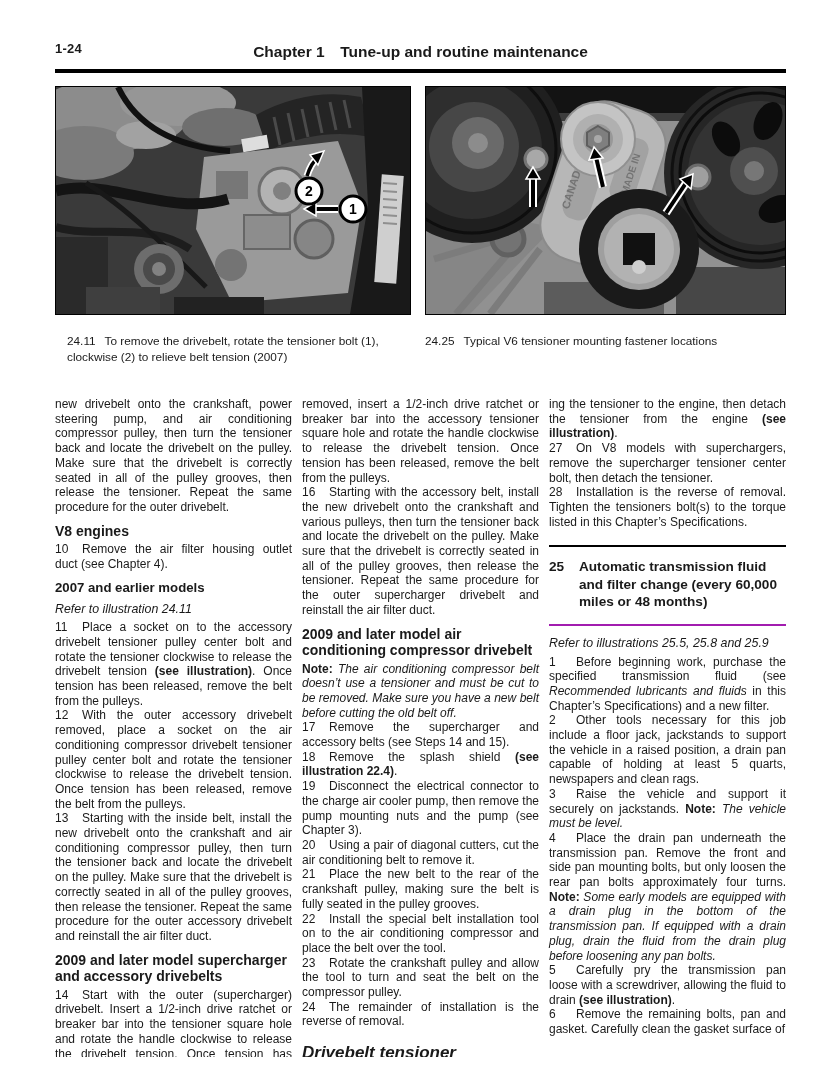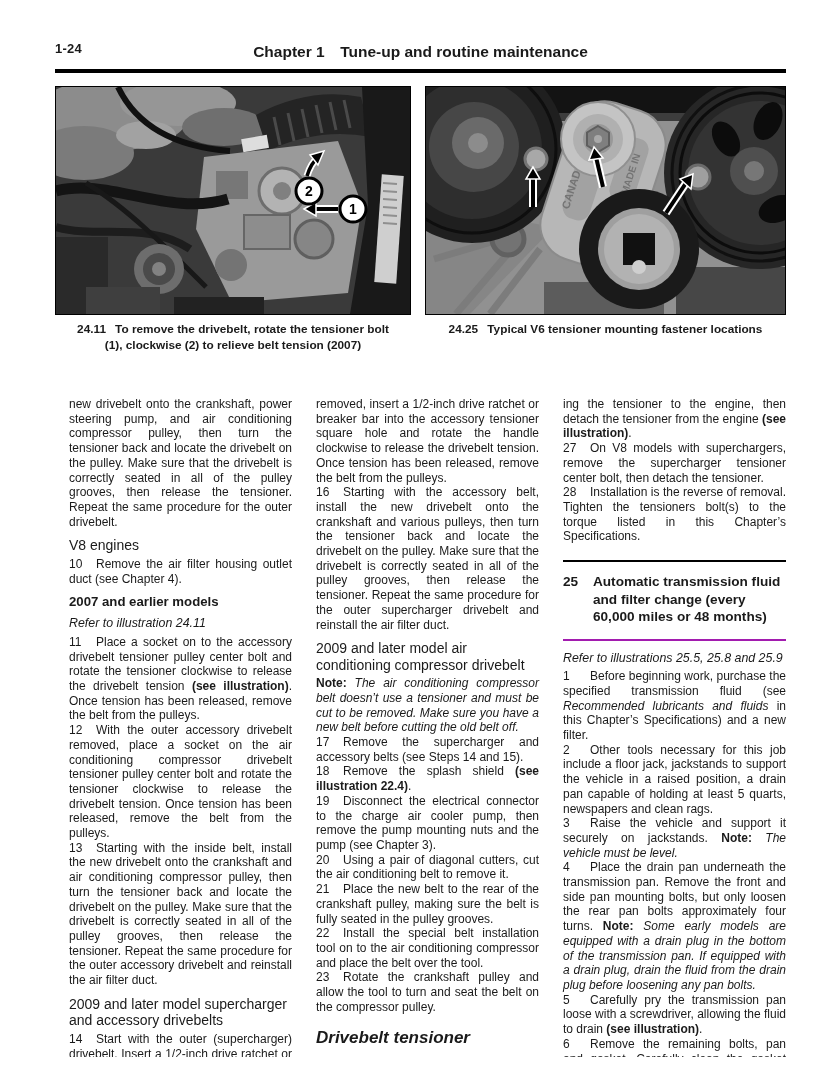--- a/index.html
+++ b/index.html
@@ -10,31 +10,31 @@
   .pageno{position:absolute;left:0;top:0;font-size:13px;font-weight:bold;letter-spacing:.2px;}
   .chapter{position:absolute;left:0;right:0;top:2px;text-align:center;font-size:15.5px;font-weight:bold;}
   .header-rule{position:absolute;left:55px;top:69px;width:731px;height:4px;background:#000;}
   
   .figures-row{position:absolute;left:55px;top:86px;width:731px;display:flex;gap:14px;}
   .fig{border:1px solid #000;background:#444;overflow:hidden;}
   .fig svg{display:block;}
   .fig-left{width:354px;height:227px;}
   .fig-right{width:359px;height:227px;}
   .captions-row{position:absolute;left:55px;top:322px;width:731px;display:flex;gap:14px;}
-  .caption{font-weight:bold;font-size:11.8px;line-height:15.5px;text-align:center;}
+  .caption{font-weight:normal;font-size:11.8px;line-height:15.5px;margin-top:12px;}
   .cap-left{width:356px;padding:0 12px;box-sizing:border-box;}
   .cap-right{width:361px;}
   
   .columns{position:absolute;left:55px;top:397px;width:731px;height:660px;display:flex;gap:10px;overflow:hidden;}
-  .col{width:237px;font-size:12px;line-height:14.7px;text-align:justify;margin-left:14px;}
+  .col{width:237px;font-size:12px;line-height:14.7px;text-align:justify;}
   .body-p{margin:0;}
   .pnum{display:inline-block;min-width:27px;}
   .bold{font-weight:bold;}
   .italic{font-style:italic;}
-  .h3{font-weight:normal;font-size:14px;line-height:16.5px;margin:8px 0 3px;text-align:left;}
+  .h3{font-weight:bold;font-size:14px;line-height:16.5px;margin:8px 0 3px;text-align:left;}
   .h4{font-weight:bold;font-size:13.2px;line-height:16px;margin:8px 0 3px;text-align:left;}
   .ref{font-style:italic;font-size:12.4px;margin:6px 0 4px;text-align:left;}
   .h2{font-weight:bold;font-style:italic;font-size:17px;line-height:20px;margin:14px 0 5px;text-align:left;}
   .section-box{display:flex;border-top:2px solid #000;border-bottom:2px solid #a21caf;
                padding:11px 0 13px;margin:16px 0 10px;font-weight:bold;font-size:13.6px;
                line-height:17.5px;text-align:left;}
   .section-num{min-width:30px;flex:0 0 30px;}
 </style>
 </head>
 <body>
@@ -199,20 +199,21 @@
         <p class="body-p"><span class="pnum">16</span><span class="">Starting with the accessory belt, install the new drivebelt onto the crankshaft and various pulleys, then turn the tensioner back and locate the drivebelt on the pulley. Make sure that the drivebelt is correctly seated in all of the pulley grooves, then release the tensioner. Repeat the same procedure for the outer supercharger drivebelt and reinstall the air filter duct.</span></p>
         <div class="h3">2009 and later model air conditioning compressor drivebelt</div>
         <p class="body-p"><span class="bold ">Note:</span><span class="italic"> The air conditioning compressor belt doesn’t use a tensioner and must be cut to be removed. Make sure you have a new belt before cutting the old belt off.</span></p>
         <p class="body-p"><span class="pnum">17</span><span class="">Remove the supercharger and accessory belts (see Steps 14 and 15).</span></p>
         <p class="body-p"><span class="pnum">18</span><span class="">Remove the splash shield </span><span class="bold ">(see illustration 22.4)</span><span class="">.</span></p>
         <p class="body-p"><span class="pnum">19</span><span class="">Disconnect the electrical connector to the charge air cooler pump, then remove the pump mounting nuts and the pump (see Chapter 3).</span></p>
         <p class="body-p"><span class="pnum">20</span><span class="">Using a pair of diagonal cutters, cut the air conditioning belt to remove it.</span></p>
         <p class="body-p"><span class="pnum">21</span><span class="">Place the new belt to the rear of the crankshaft pulley, making sure the belt is fully seated in the pulley grooves.</span></p>
         <p class="body-p"><span class="pnum">22</span><span class="">Install the special belt installation tool on to the air conditioning compressor and place the belt over the tool.</span></p>
         <p class="body-p"><span class="pnum">23</span><span class="">Rotate the crankshaft pulley and allow the tool to turn and seat the belt on the compressor pulley.</span></p>
+        <p class="body-p"><span class="pnum">24</span><span class="">The remainder of installation is the reverse of removal.</span></p>
         <div class="h2">Drivebelt tensioner</div>
       </div>
     <div class="col">
         <p class="body-p"><span class="">ing the tensioner to the engine, then detach the tensioner from the engine </span><span class="bold ">(see illustration)</span><span class="">.</span></p>
         <p class="body-p"><span class="pnum">27</span><span class="">On V8 models with superchargers, remove the supercharger tensioner center bolt, then detach the tensioner.</span></p>
         <p class="body-p"><span class="pnum">28</span><span class="">Installation is the reverse of removal. Tighten the tensioners bolt(s) to the torque listed in this Chapter’s Specifications.</span></p>
         <div class="section-box">
           <span class="section-num">25</span>
           <span>Automatic transmission fluid and filter change (every 60,000 miles or 48 months)</span>
         </div>

